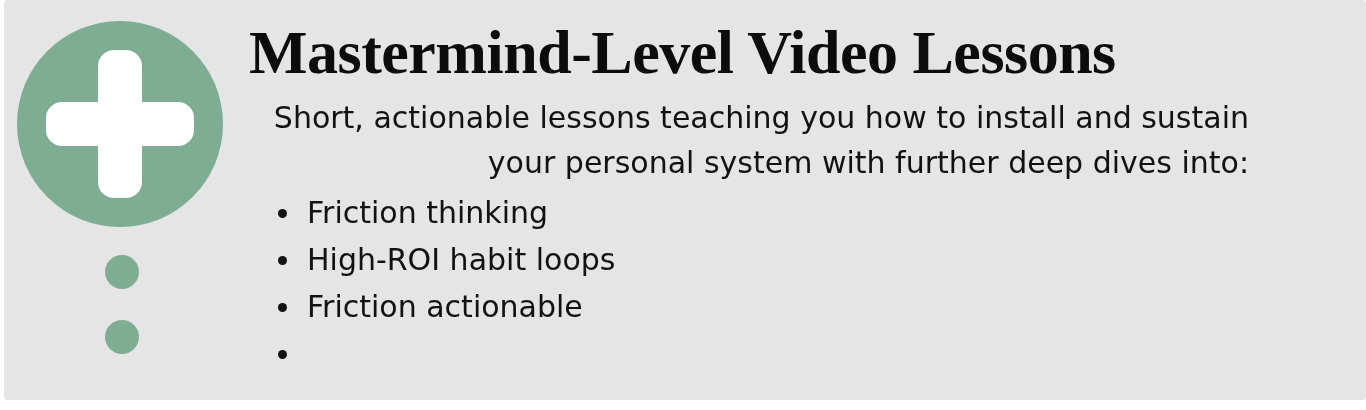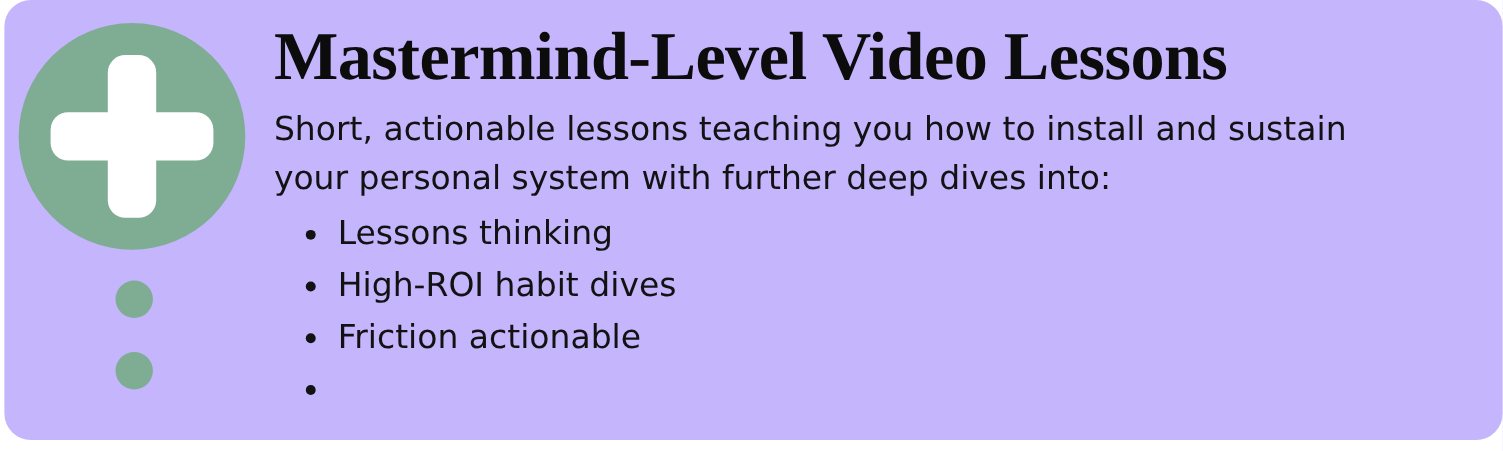--- a/index.html
+++ b/index.html
@@ -13,22 +13,22 @@
     overflow: hidden;
     font-family: "Liberation Sans", sans-serif;
   }
 
   #feature-card {
     position: absolute;
     left: 4px;
     top: 0px;
     width: 1362px;
     height: 400px;
-    background: #c4b5fd;
-    border-radius: 24px;
+    background: #e5e5e5;
+    border-radius: 4px;
     box-sizing: border-box;
   }
 
   
   #icon-column {
     position: absolute;
     left: 9px;
     top: 21px;
     width: 216px;
     height: 360px;
@@ -90,20 +90,21 @@
     white-space: nowrap;
   }
 
   #card-description {
     font-family: "DejaVu Sans", "Liberation Sans", sans-serif;
     font-size: 30px;
     line-height: 45px;
     color: #121212;
     margin: 5px 0 0 0;
     max-width: 1000px;
+    text-align: right;
   }
 
   #benefit-list {
     list-style: none;
     margin: 4px 0 0 0;
     padding: 0;
   }
   #benefit-list .benefit-item {
     position: relative;
     padding-left: 58px;
@@ -142,25 +143,25 @@
 
   <div id="text-column">
 
     <h1 id="card-title">Mastermind-Level Video Lessons</h1>
 
     <p id="card-description">Short, actionable lessons teaching you how to install and sustain your personal system with further deep dives into:</p>
 
     <ul id="benefit-list">
       <li class="benefit-item">
         <span class="bullet-marker"></span>
-        <span>Lessons thinking</span>
+        <span>Friction thinking</span>
       </li>
       <li class="benefit-item">
         <span class="bullet-marker"></span>
-        <span>High-ROI habit dives</span>
+        <span>High-ROI habit loops</span>
       </li>
       <li class="benefit-item">
         <span class="bullet-marker"></span>
         <span>Friction actionable</span>
       </li>
       <li class="benefit-item">
         <span class="bullet-marker"></span>
       </li>
     </ul>
 

